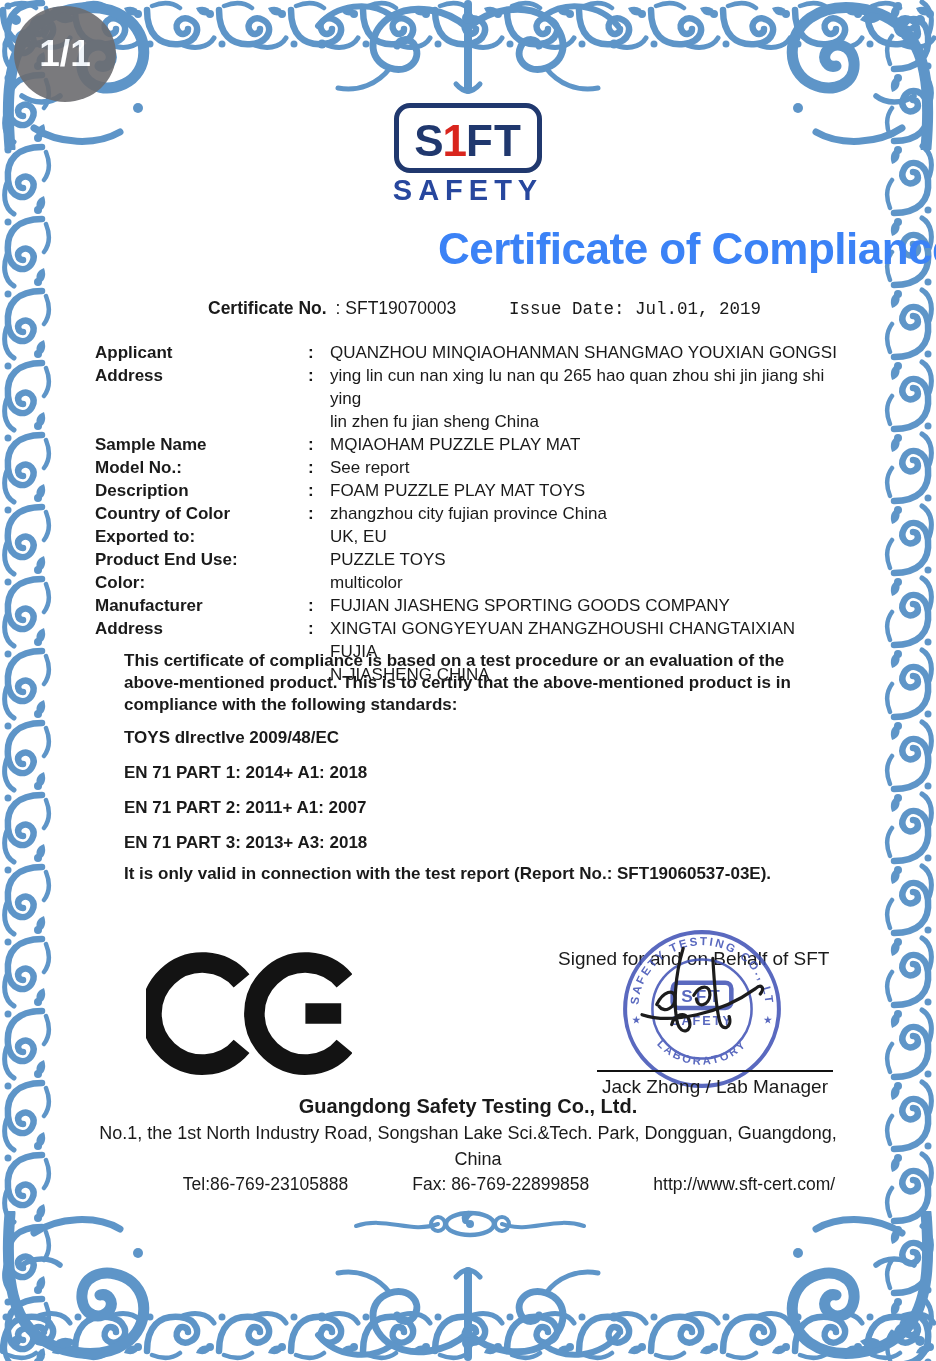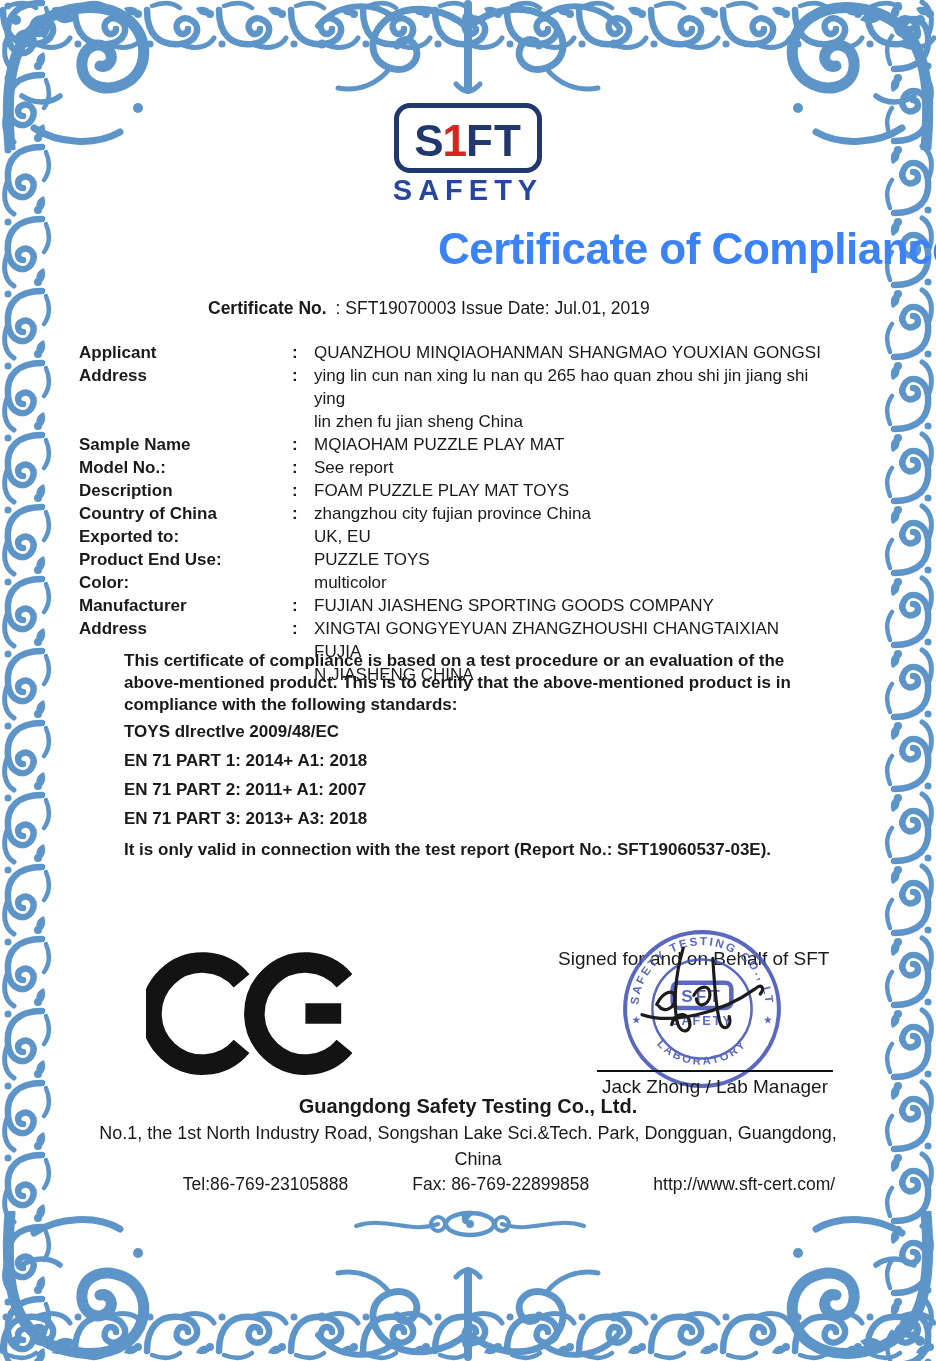--- a/index.html
+++ b/index.html
@@ -36,31 +36,31 @@
   .sft-box .r{color:var(--logo-red);margin:0 -2px;}
   .sft-safety{margin-top:1px;font-size:29px;font-weight:bold;color:var(--safety-blue);letter-spacing:6px;}
 
   .title{position:absolute;left:0;top:224px;width:100%;text-align:right;
     font-size:44px;font-weight:bold;color:#3b82f6;letter-spacing:-0.5px;z-index:3;margin-left:20px;}
 
   .certline{position:absolute;left:208px;top:298px;font-size:17.5px;z-index:3;}
   .certline .lbl{font-weight:bold;}
   .certline .sep{margin-left:4px;}
   .certline .num{}
-  .certline .issue{}
-
-  .fields{position:absolute;left:79px;top:341px;width:748px;font-size:17px;line-height:23px;z-index:3;}
+  .certline .issue{margin-left:48px;font-family:Liberation Mono, monospace;}
+
+  .fields{position:absolute;left:95px;top:341px;width:748px;font-size:17px;line-height:23px;z-index:3;}
   .frow{display:flex;align-items:flex-start;}
   .flabel{width:213px;font-weight:bold;flex:none;}
   .fsep{width:22px;font-weight:bold;flex:none;}
   .fval{flex:1;}
 
   .statement{position:absolute;left:124px;top:650px;width:708px;font-size:17px;font-weight:bold;z-index:3;}
   .statement .para{line-height:22px;}
-  .statement .std{line-height:27px;margin-top:2px;}
+  .statement .std{line-height:27px;margin-top:8px;}
   .statement .validity{line-height:23px;margin-top:6px;}
 
   .ce{position:absolute;left:146px;top:950px;z-index:3;}
   .ce-stroke{stroke:#131313;fill:none;stroke-width:23;}
 
   .signedfor{position:absolute;left:558px;top:948px;font-size:19px;z-index:3;}
   .stamp{position:absolute;left:616px;top:923px;opacity:.86;z-index:4;}
   .stamp-line{stroke:var(--stamp-blue);fill:none;}
   .stamp-text{fill:var(--stamp-blue);font-weight:bold;font-family:"Liberation Sans",sans-serif;}
   .sig{position:absolute;left:628px;top:936px;z-index:5;}
@@ -208,20 +208,23 @@
       <use href="#corner-fl" xlink:href="#corner-fl" transform="translate(150 150) scale(-1 -1)"></use>
     </svg>
 
   <svg class="decor" style="left:308px;top:0" width="320" height="96" viewBox="0 0 320 96">
       <use href="#crest" xlink:href="#crest"></use>
     </svg>
   <svg class="decor" style="left:308px;top:1265px" width="320" height="96" viewBox="0 0 320 96">
       <use href="#crest" xlink:href="#crest" transform="translate(0 96) scale(1 -1)"></use>
     </svg>
 
+  <div class="badge">
+    <span>1/1</span>
+  </div>
 
   <div class="logo-wrap">
     <div class="sft-box"><span class="n">S</span><span class="r">1</span><span class="n">F</span><span class="n">T</span></div>
     <div class="sft-safety">SAFETY</div>
   </div>
 
   <div class="title">Certificate of Compliance</div>
 
   <div class="certline">
     <span class="lbl">Certificate No.</span>
@@ -253,21 +256,21 @@
       <div class="flabel">Model No.:</div>
       <div class="fsep">:</div>
       <div class="fval">See report</div>
     </div>
     <div class="frow">
       <div class="flabel">Description</div>
       <div class="fsep">:</div>
       <div class="fval">FOAM PUZZLE PLAY MAT TOYS</div>
     </div>
     <div class="frow">
-      <div class="flabel">Country of China</div>
+      <div class="flabel">Country of Color</div>
       <div class="fsep">:</div>
       <div class="fval">zhangzhou city fujian province China</div>
     </div>
     <div class="frow">
       <div class="flabel">Exported to:</div>
       <div class="fsep"></div>
       <div class="fval">UK, EU</div>
     </div>
     <div class="frow">
       <div class="flabel">Product End Use:</div>

